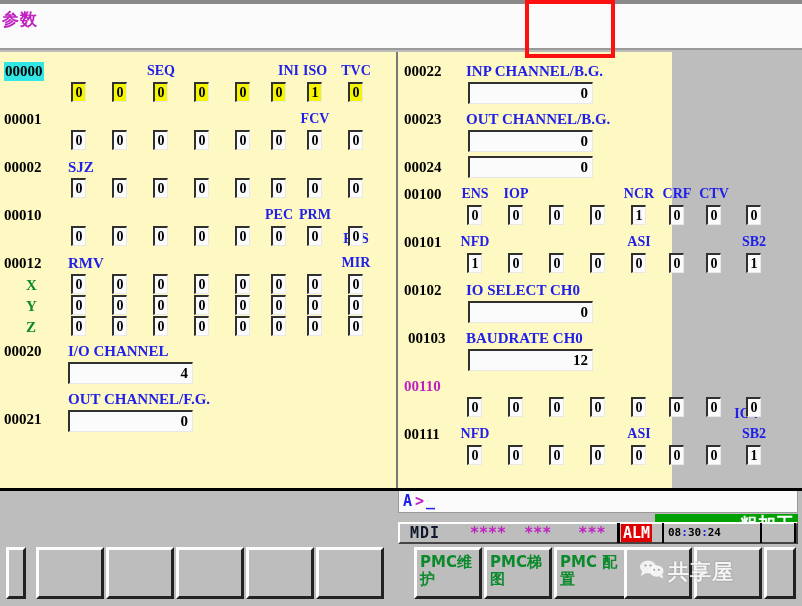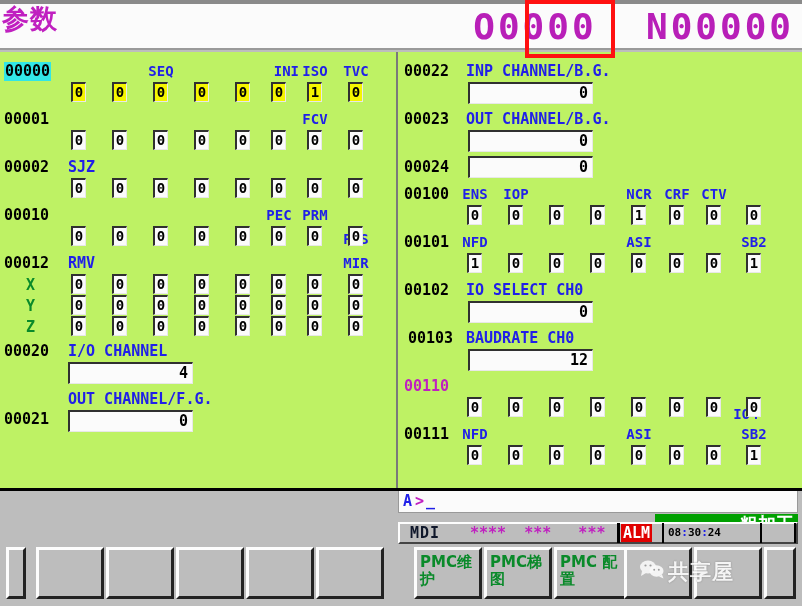--- a/index.html
+++ b/index.html
@@ -19,38 +19,39 @@
   #titlebar {
     position: absolute; left: 0; top: 0; width: 802px; height: 50px;
     background: #fbfbfb;
     border-top: 4px solid #8a8a8a;
     border-bottom: 2px solid #9a9a9a;
     overflow: hidden;
   }
   #title-cn {
     position: absolute; left: 2px; top: -2px;
     font-family: "DejaVu Sans", sans-serif;
-    font-size: 27px; font-weight: 700;
+    font-size: 17px; font-weight: 700;
     color: #c020c0;
     letter-spacing: 1px;
     line-height: 34px;
   }
   #title-onum {
     position: absolute; right: 8px; top: 2px;
     font-size: 36px; font-weight: 700;
     color: #b81fb8;
     letter-spacing: 3px;
     line-height: 42px;
     white-space: pre;
   }
 
   
   #paramarea {
-    position: absolute; left: 0; top: 52px; width: 802px; height: 436px;
-    background: #bef264;
+    position: absolute; left: 0; top: 52px; width: 672px; height: 436px;
+    background: #fef9c3;
+    font-family: Liberation Serif, serif;
   }
   .col { position: absolute; top: 0; }
   #colL { left: 0; width: 396px; }
   #colR { left: 398px; width: 404px; }
 
   #vdivide {
     position: absolute; left: 396px; top: 52px;
     width: 2px; height: 437px;
     background: #7a7a7a;
   }
@@ -249,21 +250,20 @@
     opacity: 0.9;
   }
 </style>
 </head>
 <body>
 
 <div id="screen">
 
   <div id="titlebar">
     <div id="title-cn">参数</div>
-    <div id="title-onum">O0000  N00000</div>
   </div>
 
   <div id="paramarea">
     <div id="colL" class="col">
         <div class="pnum hl" style="left: 4px; top: 10px;">00000</div>
         <div class="blabel" style="left: 141px; top: 10px; width: 40px;">SEQ</div>
         <div class="blabel" style="left: 259px; top: 10px; width: 40px; text-align: right;">INI</div>
         <div class="blabel" style="left: 295px; top: 10px; width: 40px;">ISO</div>
         <div class="blabel" style="left: 336px; top: 10px; width: 40px;">TVC</div>
         <div class="bit yellow" style="left: 71px; top: 30px;">0</div>

